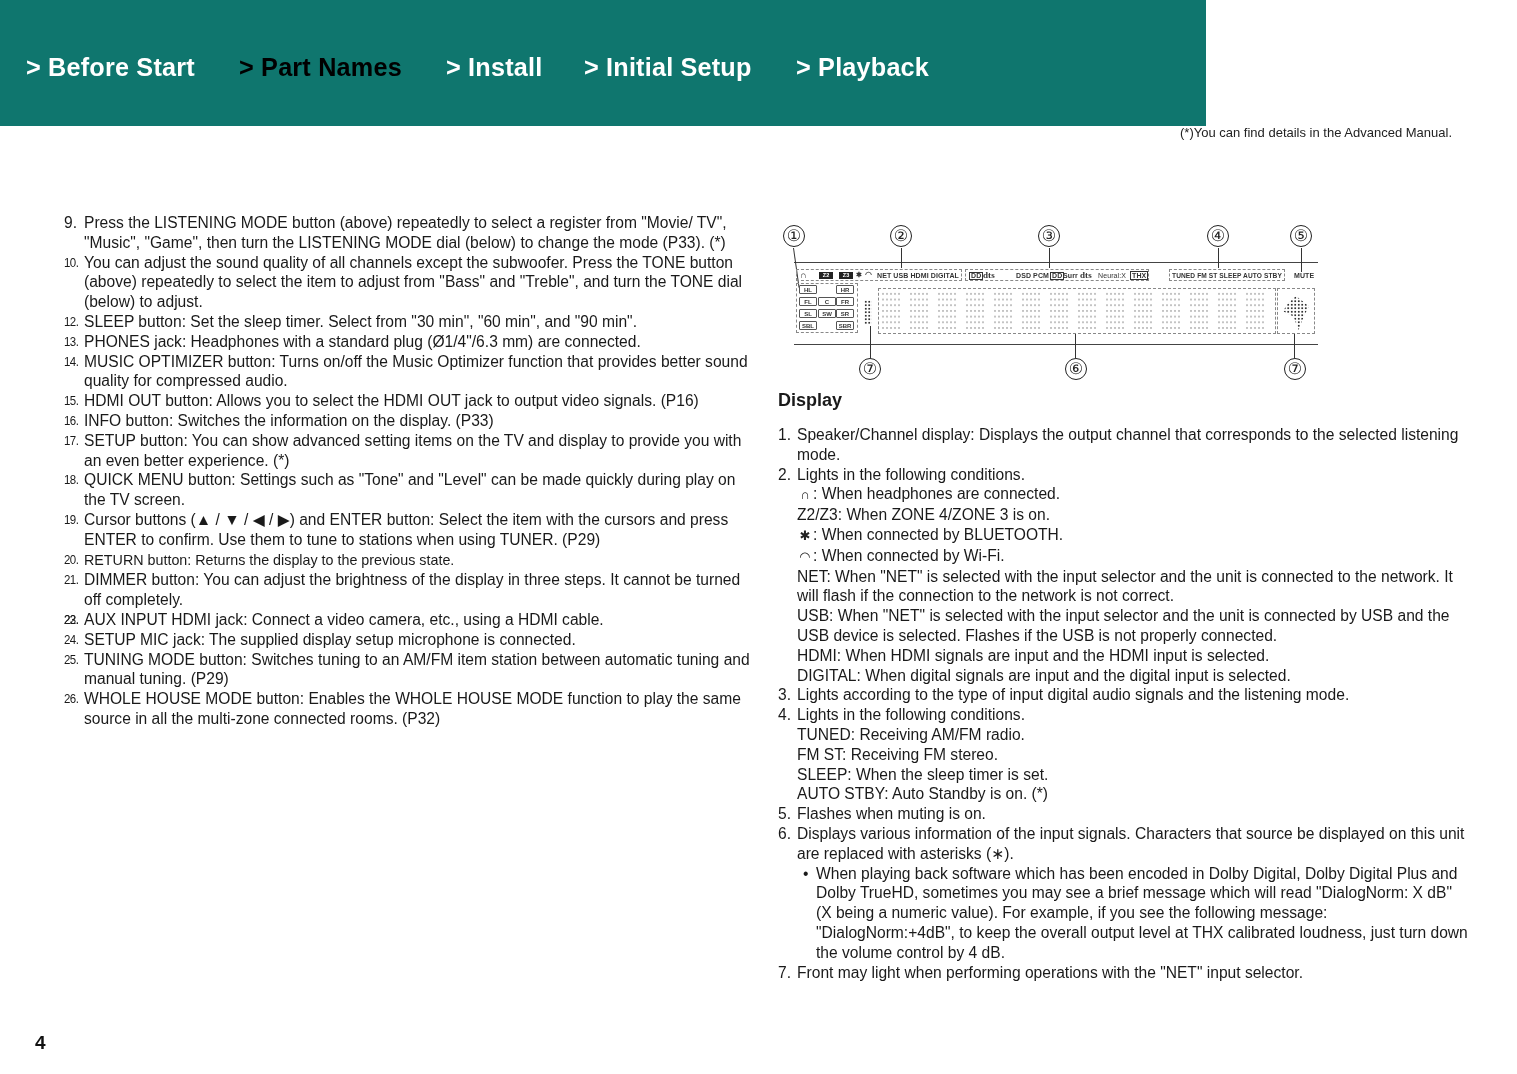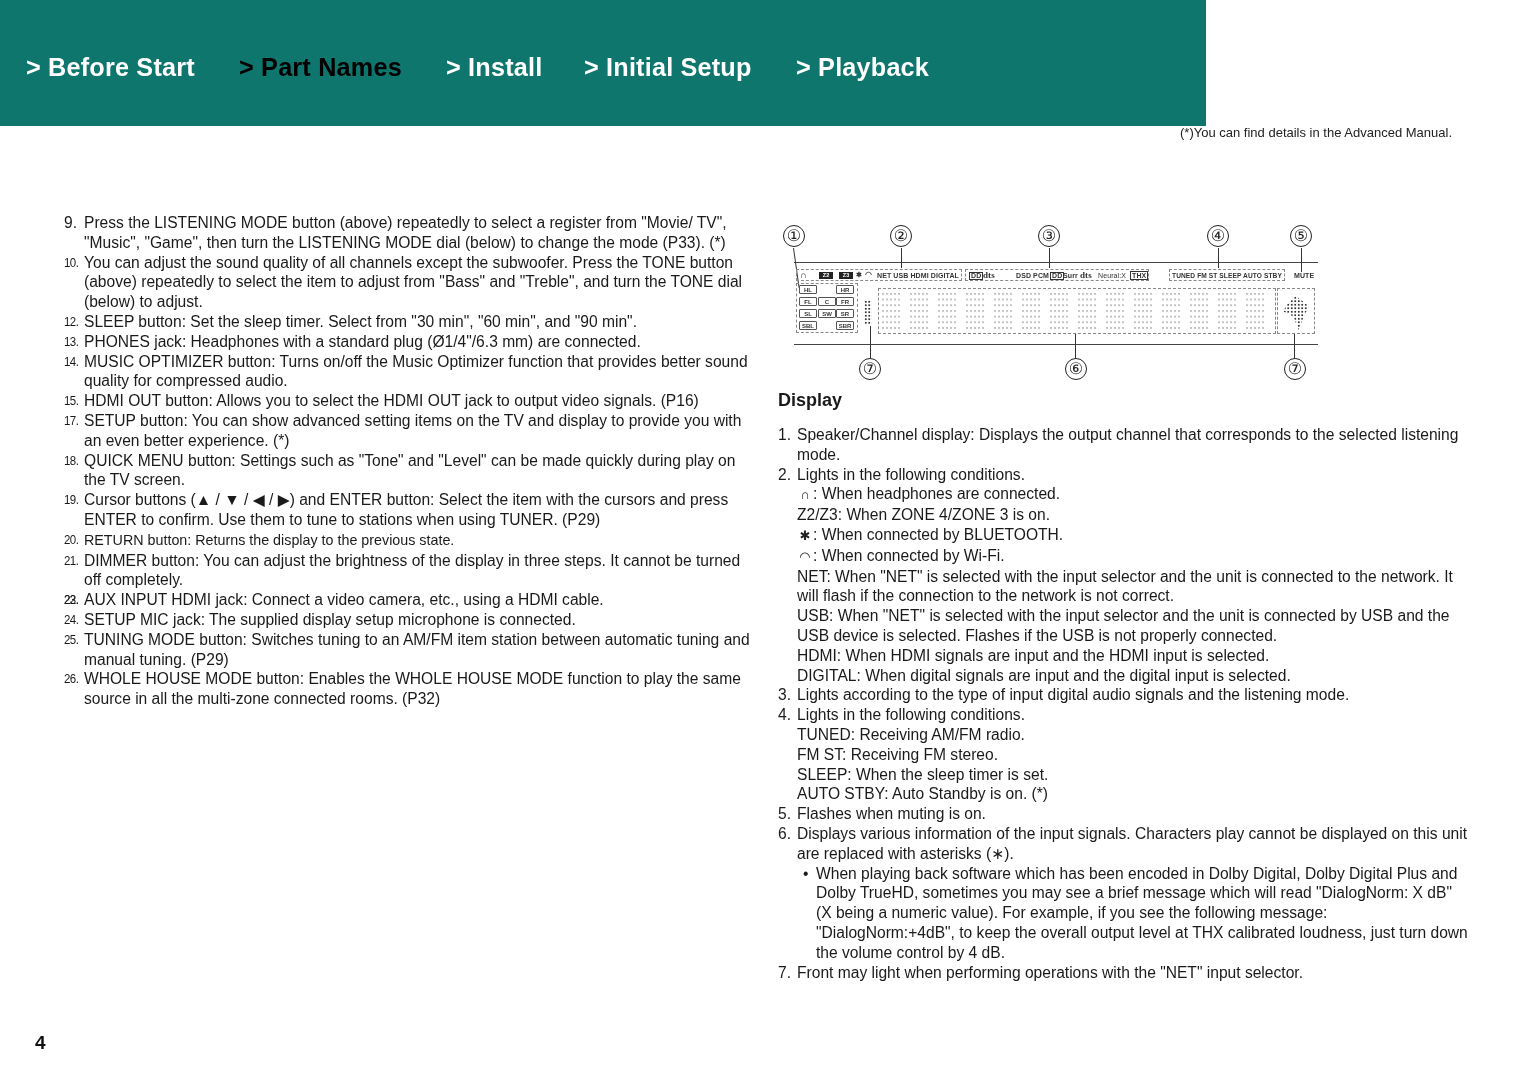--- a/index.html
+++ b/index.html
@@ -59,20 +59,21 @@
 
 <div class="note">(*)You can find details in the Advanced Manual.</div>
 
 <div class="left-col" id="left-list">
     <div class="item"><span class="num">9.</span><span class="txt">Press the LISTENING MODE button (above) repeatedly to select a register from "Movie/ TV", "Music", "Game", then turn the LISTENING MODE dial (below) to change the mode (P33). (*)</span></div>
     <div class="item"><span class="num small">10.</span><span class="txt">You can adjust the sound quality of all channels except the subwoofer. Press the TONE button (above) repeatedly to select the item to adjust from "Bass" and "Treble", and turn the TONE dial (below) to adjust.</span></div>
     <div class="item"><span class="num small">12.</span><span class="txt">SLEEP button: Set the sleep timer. Select from "30 min", "60 min", and "90 min".</span></div>
     <div class="item"><span class="num small">13.</span><span class="txt">PHONES jack: Headphones with a standard plug (Ø1/4"/6.3 mm) are connected.</span></div>
     <div class="item"><span class="num small">14.</span><span class="txt">MUSIC OPTIMIZER button: Turns on/off the Music Optimizer function that provides better sound quality for compressed audio.</span></div>
     <div class="item"><span class="num small">15.</span><span class="txt">HDMI OUT button: Allows you to select the HDMI OUT jack to output video signals. (P16)</span></div>
+    <div class="item"><span class="num small">16.</span><span class="txt">INFO button: Switches the information on the display. (P33)</span></div>
     <div class="item"><span class="num small">17.</span><span class="txt">SETUP button: You can show advanced setting items on the TV and display to provide you with an even better experience. (*)</span></div>
     <div class="item"><span class="num small">18.</span><span class="txt">QUICK MENU button: Settings such as "Tone" and "Level" can be made quickly during play on the TV screen.</span></div>
     <div class="item"><span class="num small">19.</span><span class="txt">Cursor buttons (▲ / ▼ / ◀ / ▶) and ENTER button: Select the item with the cursors and press ENTER to confirm. Use them to tune to stations when using TUNER. (P29)</span></div>
     <div class="item"><span class="num small">20.</span><span class="txt small">RETURN button: Returns the display to the previous state.</span></div>
     <div class="item"><span class="num small">21.</span><span class="txt">DIMMER button: You can adjust the brightness of the display in three steps. It cannot be turned off completely.</span></div>
     <div class="item"><span class="num small">22.</span></div>
     <div class="item"><span class="num small">23.</span><span class="txt">AUX INPUT HDMI jack: Connect a video camera, etc., using a HDMI cable.</span></div>
     <div class="item"><span class="num small">24.</span><span class="txt">SETUP MIC jack: The supplied display setup microphone is connected.</span></div>
     <div class="item"><span class="num small">25.</span><span class="txt">TUNING MODE button: Switches tuning to an AM/FM item station between automatic tuning and manual tuning. (P29)</span></div>
     <div class="item"><span class="num small">26.</span><span class="txt">WHOLE HOUSE MODE button: Enables the WHOLE HOUSE MODE function to play the same source in all the multi-zone connected rooms. (P32)</span></div>
@@ -191,21 +192,21 @@
       <div class="sub">FM ST: Receiving FM stereo.</div>
       <div class="sub">SLEEP: When the sleep timer is set.</div>
       <div class="sub">AUTO STBY: Auto Standby is on. (*)</div>
     </div>
     <div class="ditem">
       <span class="num">5.</span>
       <span>Flashes when muting is on.</span>
     </div>
     <div class="ditem">
       <span class="num">6.</span>
-      <div>Displays various information of the input signals. Characters play cannot be displayed on this unit are replaced with asterisks (∗).</div>
+      <div>Displays various information of the input signals. Characters that source be displayed on this unit are replaced with asterisks (∗).</div>
       <div class="bullet">
         <span class="dot">•</span>
         <span>When playing back software which has been encoded in Dolby Digital, Dolby Digital Plus and Dolby TrueHD, sometimes you may see a brief message which will read "DialogNorm: X dB" (X being a numeric value). For example, if you see the following message: "DialogNorm:+4dB", to keep the overall output level at THX calibrated loudness, just turn down the volume control by 4 dB.</span>
       </div>
     </div>
     <div class="ditem">
       <span class="num">7.</span>
       <span>Front may light when performing operations with the "NET" input selector.</span>
     </div>
   </div>

